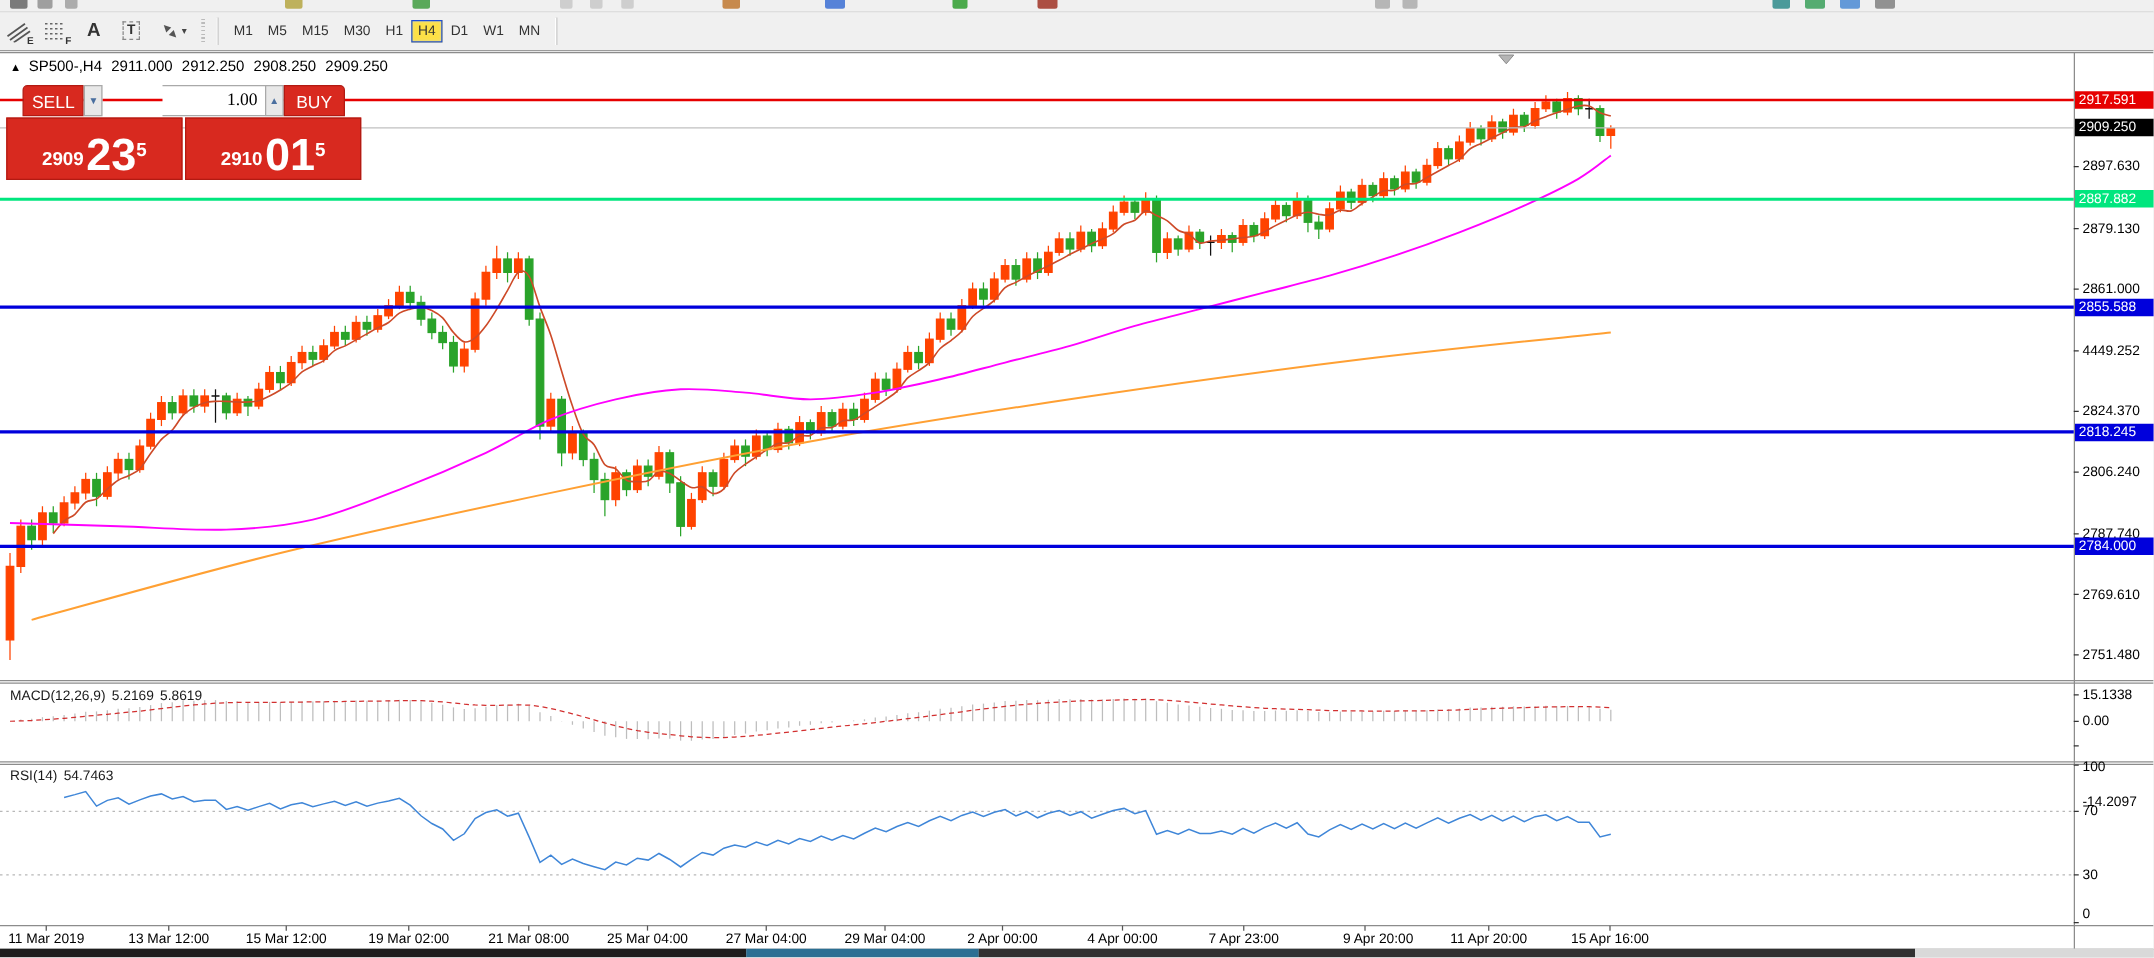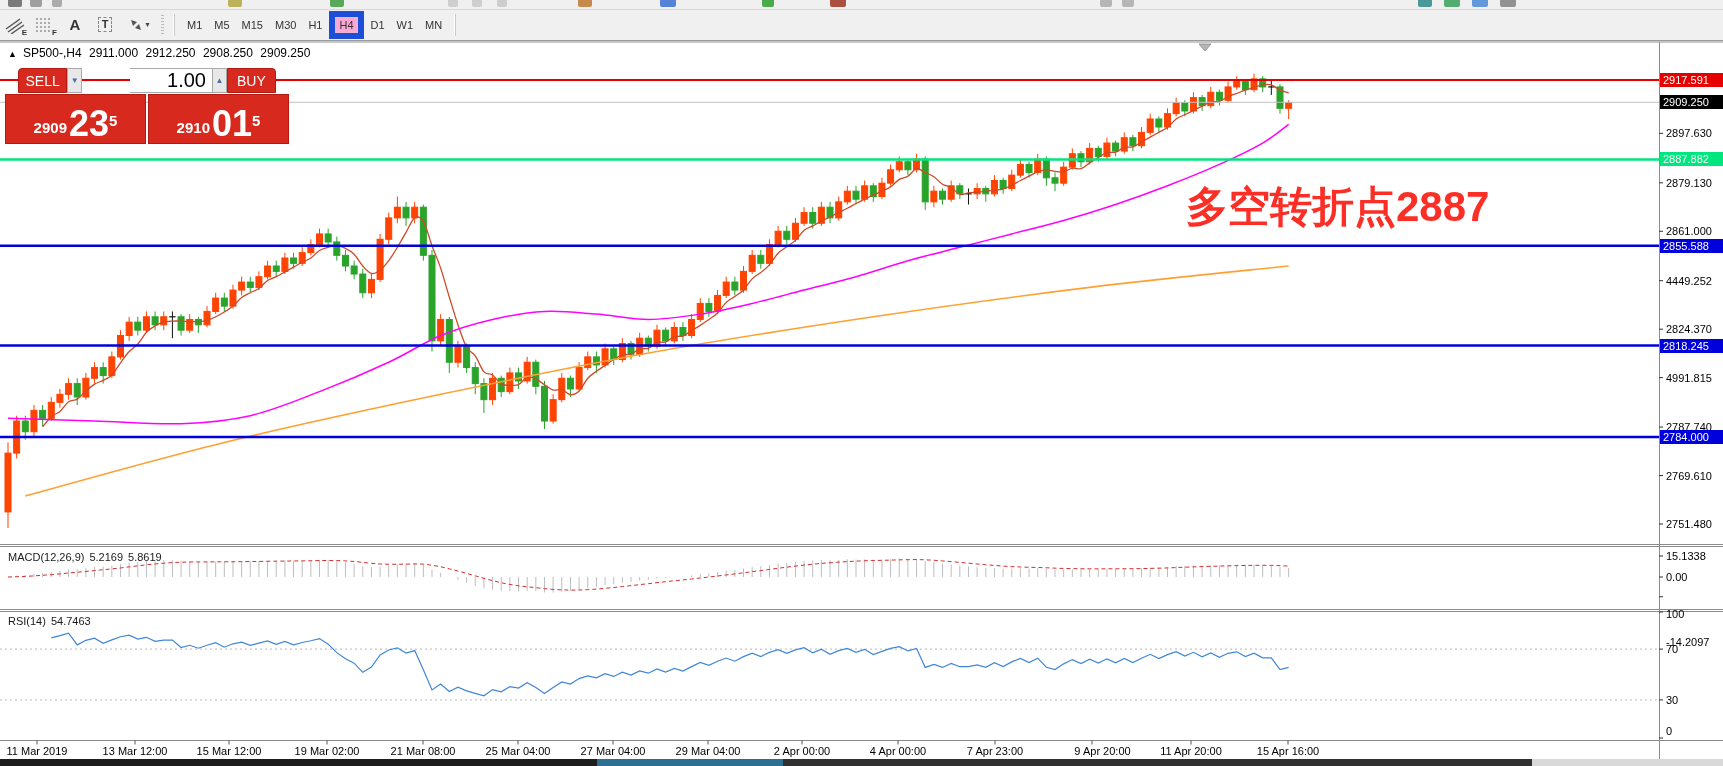--- a/index.html
+++ b/index.html
@@ -10,35 +10,35 @@
   .tb-row2{position:absolute;left:0;top:10px;width:1723px;height:29px;background:#f0f0f0;display:flex;align-items:center;}
   .tool-btn{width:26px;height:24px;margin:0 2px;display:flex;align-items:center;justify-content:center;position:relative;color:#444;}
   .tool-btn svg{display:block;}
   .tool-btn .sub{position:absolute;right:1px;bottom:0;font-size:8px;font-weight:bold;color:#333;}
   .tool-A{font-size:15px;font-weight:bold;color:#333;}
   .tool-T{font-size:11px;font-weight:bold;color:#333;border:1px dashed #888;padding:0 3px;line-height:13px;}
   .caret{font-size:8px;color:#444;margin-left:1px;}
   .sep{width:1px;height:22px;background:#c9c9c9;margin:0 6px;border-left:1px solid #fff;}
   .grip{width:3px;height:20px;margin:0 3px;background:repeating-linear-gradient(#bbb 0 1px,#f0f0f0 1px 3px);}
   .tf-btn{min-width:24px;padding:2px 4px;margin:0 1px;font-size:11px;color:#333;text-align:center;border:1px solid transparent;background:transparent;font-family:"Liberation Sans",sans-serif;}
-  .tf-btn.sel{background:#f9a8d4;border:6px solid #1d4ed8;box-shadow:inset 0 0 2px #cdd6dd;}
+  .tf-btn.sel{background:#fde047;border:1px solid #1d4ed8;box-shadow:inset 0 0 2px #cdd6dd;}
   
   .chart-window{position:absolute;left:0;top:40px;width:1723px;height:719px;background:#ffffff;}
   #plot{position:absolute;left:0;top:0;}
   .chart-title{position:absolute;left:8px;top:5px;font-size:12px;color:#000;z-index:5;}
   .chart-title .tri{font-size:9px;margin-right:6px;}
   .chart-title span{margin-right:4px;}
   
   .trade-panel{position:absolute;left:5px;top:27px;width:284px;z-index:6;}
   .tp-row1{display:flex;align-items:stretch;height:25px;margin-left:13px;width:258px;}
   .tp-sell,.tp-buy{width:73px;background:#d8291f;color:#fff;border:1px solid #b21a12;font-size:14px;font-family:"Liberation Sans",sans-serif;padding:0;}
   .tp-sell{border-radius:4px 0 0 0;}
   .tp-buy{border-radius:0 4px 0 0;}
   .tp-spin{width:21px;background:#e8e8e8;border:1px solid #a9a9a9;color:#4a6f9f;font-size:8px;padding:0;}
-  .tp-vol{width:70px;border:1px solid #a9a9a9;border-left:none;border-right:none;text-align:right;font-size:20px;padding:0 6px;color:#000;font-family:Liberation Sans, sans-serif;margin-left:48px;}
+  .tp-vol{width:70px;border:1px solid #a9a9a9;border-left:none;border-right:none;text-align:right;font-size:14px;padding:0 6px;color:#000;font-family:Liberation Serif, serif;margin-left:48px;}
   .tp-row2{display:flex;margin-top:1px;}
   .tp-price{width:141px;height:46px;background:#d8291f;border:1px solid #b21a12;color:#fff;display:flex;align-items:flex-end;justify-content:center;padding-bottom:2px;}
   .tp-price+.tp-price{margin-left:2px;}
   .tp-small{font-size:15px;font-weight:bold;line-height:26px;margin-right:2px;}
   .tp-big{font-size:36px;font-weight:bold;line-height:34px;}
   .tp-sup{font-size:15px;font-weight:bold;line-height:40px;vertical-align:top;}
   
   .annotation{position:absolute;left:1186px;top:138px;font-size:42px;font-weight:bold;z-index:4;white-space:nowrap;}
   
   .axis-tick{position:absolute;left:1666px;font-size:11px;color:#000;height:14px;line-height:14px;white-space:nowrap;}
@@ -103,21 +103,21 @@
     </div>
     <div class="tool-btn" style="width:34px">
       <svg width="16" height="16" viewBox="0 0 16 16">
         <path d="M3 3 L9 5 L5 9 Z" fill="#555"></path>
         <path d="M13 13 L7 11 L11 7 Z" fill="#555"></path>
       </svg>
       <span class="caret">▾</span>
     </div>
     <div class="grip"></div>
     <div class="sep"></div>
-    <div id="tf-group" style="display:flex;align-items:center;">
+    <div id="tf-group" style="display:flex;align-items:flex-start;">
         <button class="tf-btn">M1</button>
         <button class="tf-btn">M5</button>
         <button class="tf-btn">M15</button>
         <button class="tf-btn">M30</button>
         <button class="tf-btn">H1</button>
         <button class="tf-btn sel">H4</button>
         <button class="tf-btn">D1</button>
         <button class="tf-btn">W1</button>
         <button class="tf-btn">MN</button>
       </div>
@@ -650,36 +650,35 @@
             <span class="tp-sup">5</span>
         </div>
         <div class="tp-price">
           <span class="tp-small">2910</span>
             <span class="tp-big">01</span>
             <span class="tp-sup">5</span>
         </div>
       </div>
     </div>
 
-    <div class="annotation" id="annotation" style="color: rgb(251, 47, 38);">多空转折点2887</div>
 
     <div class="ind-label" style="top:510px;">
       <span>MACD(12,26,9)</span><span>5.2169</span><span>5.8619</span>
     </div>
     <div class="ind-label" style="top:574px;">
       <span>RSI(14)</span><span>54.7463</span>
     </div>
 
     <div id="labels-layer">
         <div class="axis-tick" style="top: 85.3531px;">2897.630</div>
         <div class="axis-tick" style="top: 134.801px;">2879.130</div>
         <div class="axis-tick" style="top: 183.26px;">2861.000</div>
         <div class="axis-tick" style="top: 232.708px;">4449.252</div>
         <div class="axis-tick" style="top: 281.167px;">2824.370</div>
-        <div class="axis-tick" style="top: 329.626px;">4991.815</div>
+        <div class="axis-tick" style="top: 329.626px;">2806.240</div>
         <div class="axis-tick" style="top: 379.075px;">2787.740</div>
         <div class="axis-tick" style="top: 427.534px;">2769.610</div>
         <div class="axis-tick" style="top: 475.993px;">2751.480</div>
         <div class="axis-box" style="top: 32px; background: rgb(230, 0, 0); color: rgb(255, 255, 255);">2917.591</div>
         <div class="axis-box" style="top: 111.408px; background: rgb(0, 230, 126); color: rgb(255, 255, 255);">2887.882</div>
         <div class="axis-box" style="top: 197.726px; background: rgb(0, 0, 220); color: rgb(255, 255, 255);">2855.588</div>
         <div class="axis-box" style="top: 297.539px; background: rgb(0, 0, 220); color: rgb(255, 255, 255);">2818.245</div>
         <div class="axis-box" style="top: 389.071px; background: rgb(0, 0, 220); color: rgb(255, 255, 255);">2784.000</div>
         <div class="axis-box" style="top: 54.2944px; background: rgb(0, 0, 0);">2909.250</div>
         <div class="axis-tick" style="top: 507.964px;">15.1338</div>

